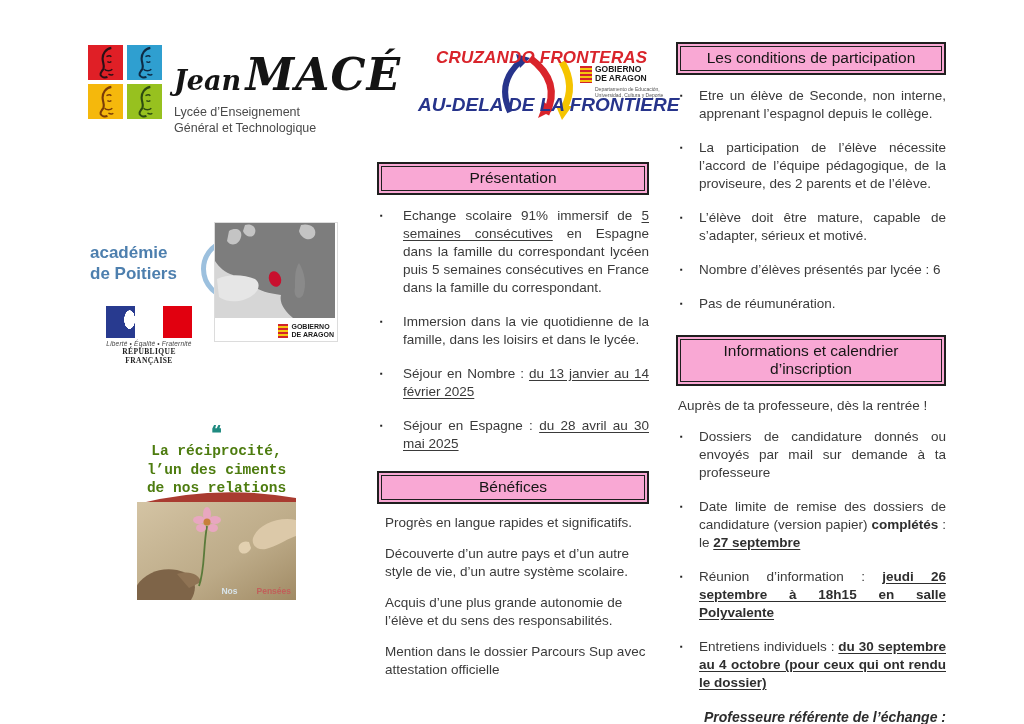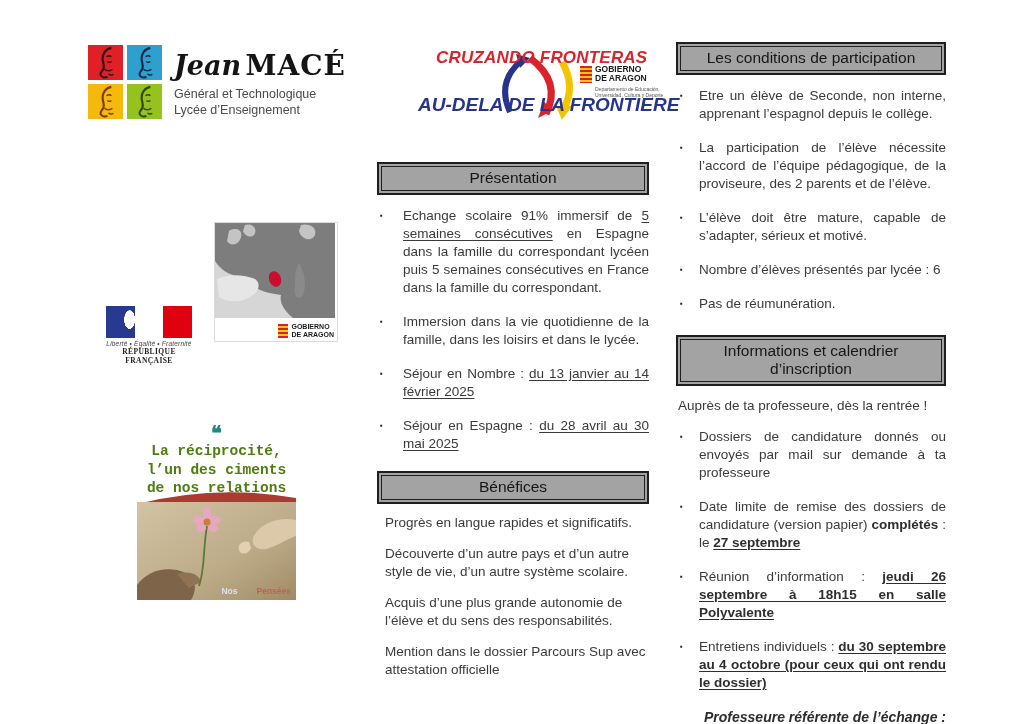--- a/index.html
+++ b/index.html
@@ -4,21 +4,21 @@
 <style>
   html,body{margin:0;padding:0;}
   body{
     width:1024px;height:724px;background:#ffffff;
     font-family:"Liberation Sans", sans-serif;color:#3a3a3a;
     position:relative;overflow:hidden;
   }
   .abs{position:absolute;}
 
   
-  .titlebox{border:2px solid #1f1f1f;padding:2px;background:#a3a3a3;}
+  .titlebox{border:2px solid #1f1f1f;padding:2px;background:#f9a8d4;}
   .titlebox .inner{border:1px solid #1f1f1f;text-align:center;
     font-size:15.5px;color:#161616;padding:2px 0 3px;}
 
   
   .bullet-item{display:flex;margin-bottom:16px;}
   .bullet-marker{flex:none;width:23px;padding-left:3px;font-size:8px;
     line-height:18px;color:#222;}
   .col-right .bullet-marker{width:19px;padding-left:4px;}
   .bullet-text{flex:1;font-size:13.5px;line-height:18px;
     text-align:justify;text-align-last:left;color:#3a3a3a;}
@@ -30,22 +30,22 @@
   
   #jean-mace{left:88px;top:45px;display:flex;align-items:flex-start;}
   .jm-squares{display:grid;grid-template-columns:35px 35px;
     grid-template-rows:35px 35px;gap:4px;}
   .jm-sq{position:relative;overflow:hidden;}
   .jm-sq svg{position:absolute;inset:0;width:100%;height:100%;}
   .jm-textblock{margin-left:12px;padding-top:4px;}
   .jm-name{white-space:nowrap;color:#141414;}
   .jm-jean{font-family:"DejaVu Serif",serif;font-style:italic;
     font-weight:bold;font-size:27px;}
-  .jm-mace{font-family:"DejaVu Serif",serif;
-    font-weight:bold;font-size:28px;letter-spacing:1px;}
+  .jm-mace{font-family:"DejaVu Serif",serif;font-style:italic;
+    font-weight:bold;font-size:44px;letter-spacing:1px;}
   .jm-sub{font-size:12.5px;color:#4a4a4a;line-height:1.3;margin-top:4px;}
 
   
   #cruzando{left:418px;top:48px;width:252px;height:74px;}
   .cf-arrows{position:absolute;left:78px;top:0;z-index:0;}
   .cf-l1{position:relative;z-index:1;color:#d9242b;font-weight:bold;
     font-style:italic;font-size:17px;letter-spacing:.2px;margin-left:18px;
     white-space:nowrap;}
   .cf-l2{position:relative;z-index:1;color:#27348b;font-weight:bold;
     font-style:italic;font-size:19px;margin-top:26px;white-space:nowrap;}
@@ -138,27 +138,32 @@
     <div class="jm-sq" style="background:#97c11f">
       <svg viewBox="0 0 36 36">
           <path d="M24 3c-6 1-9 6-9 11 0 4 2 6 1 10-1 3-4 4-3 7 1 2 4 3 7 2" fill="none" stroke="#2c4a10" stroke-width="2.2"></path>
           <path d="M19 12c2-1 4-1 5 0 M20 17c1 1 3 1 4 0 M17 25c2 2 6 2 8 0 M21 30c2 1 4 1 5 0" fill="none" stroke="#2c4a10" stroke-width="1.5"></path>
         </svg>
     </div>
   </div>
   <div class="jm-textblock">
     <div class="jm-name"><span class="jm-jean">Jean</span> <span class="jm-mace">MACÉ</span></div>
     <div class="jm-sub">
+      <div>Lycée d’Enseignement</div>
       <div>Général et Technologique</div>
-      <div>Lycée d’Enseignement</div>
     </div>
   </div>
 </div>
 
 <div id="academie" class="abs">
+  <div class="ac-text">
+    <div>académie</div>
+    <div>de Poitiers</div>
+    <div class="ac-circle">É</div>
+  </div>
   <div class="ac-flag-block">
     <div class="ac-flag">
       <div class="fb" style="background:#283a8f"></div>
       <div class="fb" style="background:#ffffff"></div>
       <div class="fb" style="background:#e1000f"></div>
       <div class="ac-marianne"></div>
     </div>
     <div class="ac-motto">Liberté • Égalité • Fraternité</div>
     <div class="ac-rep">RÉPUBLIQUE FRANÇAISE</div>
   </div>

